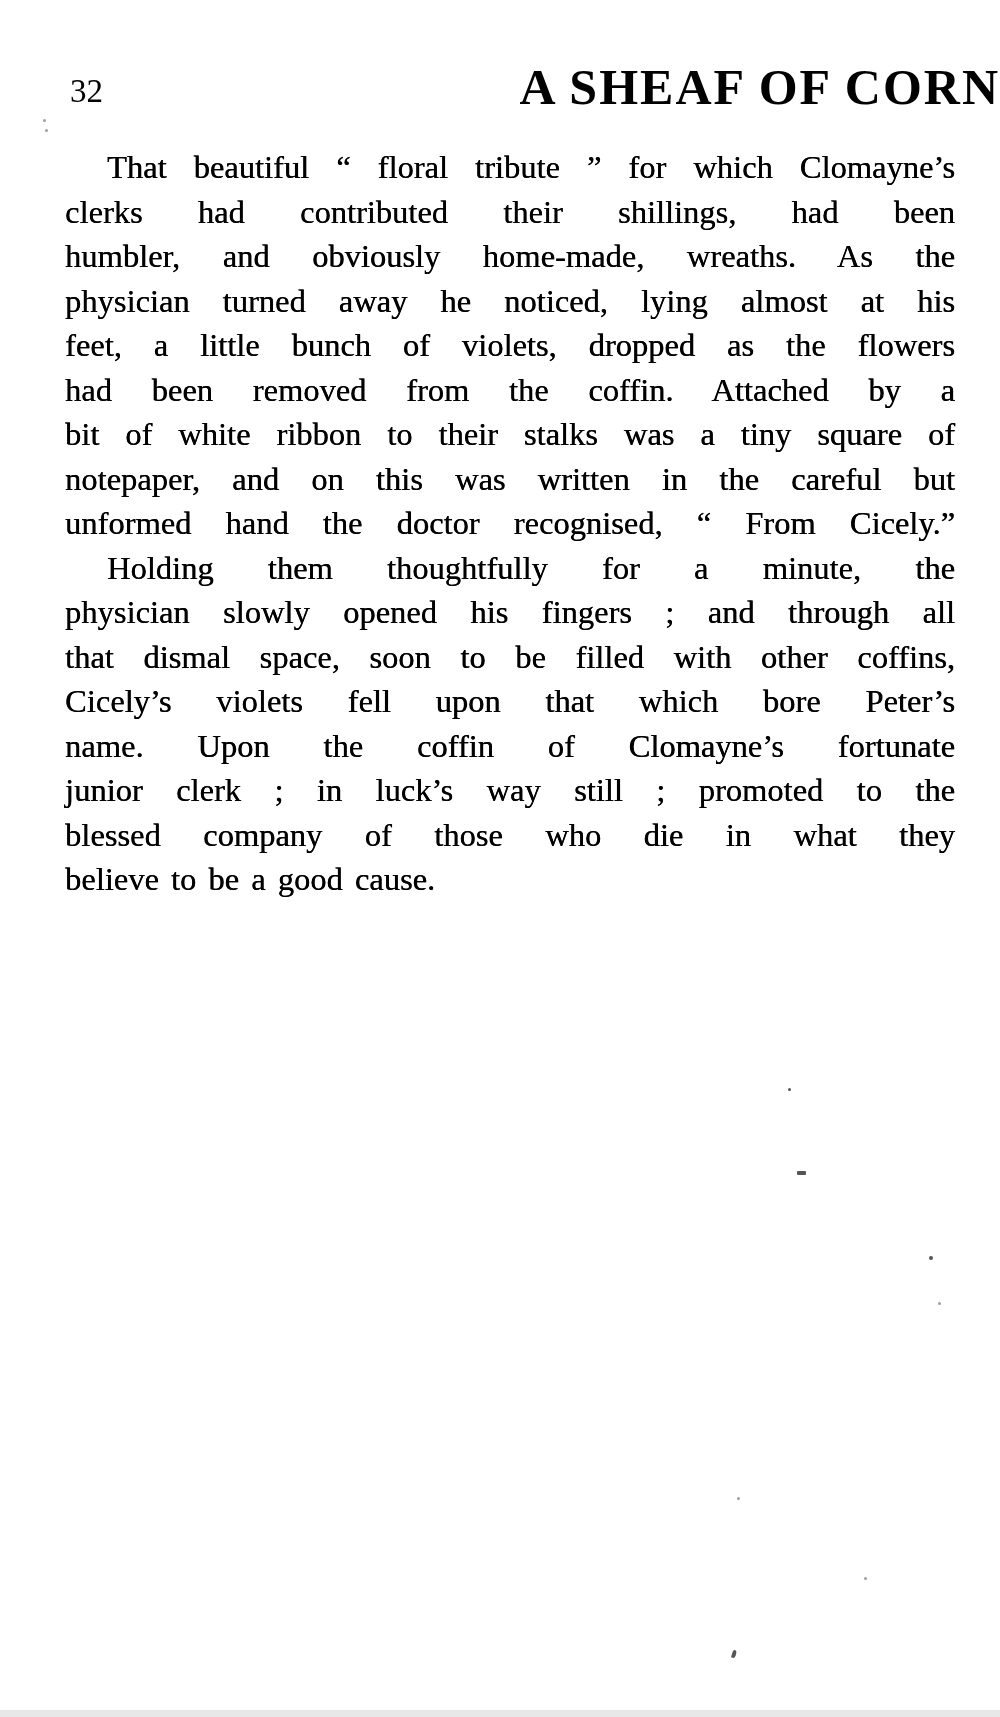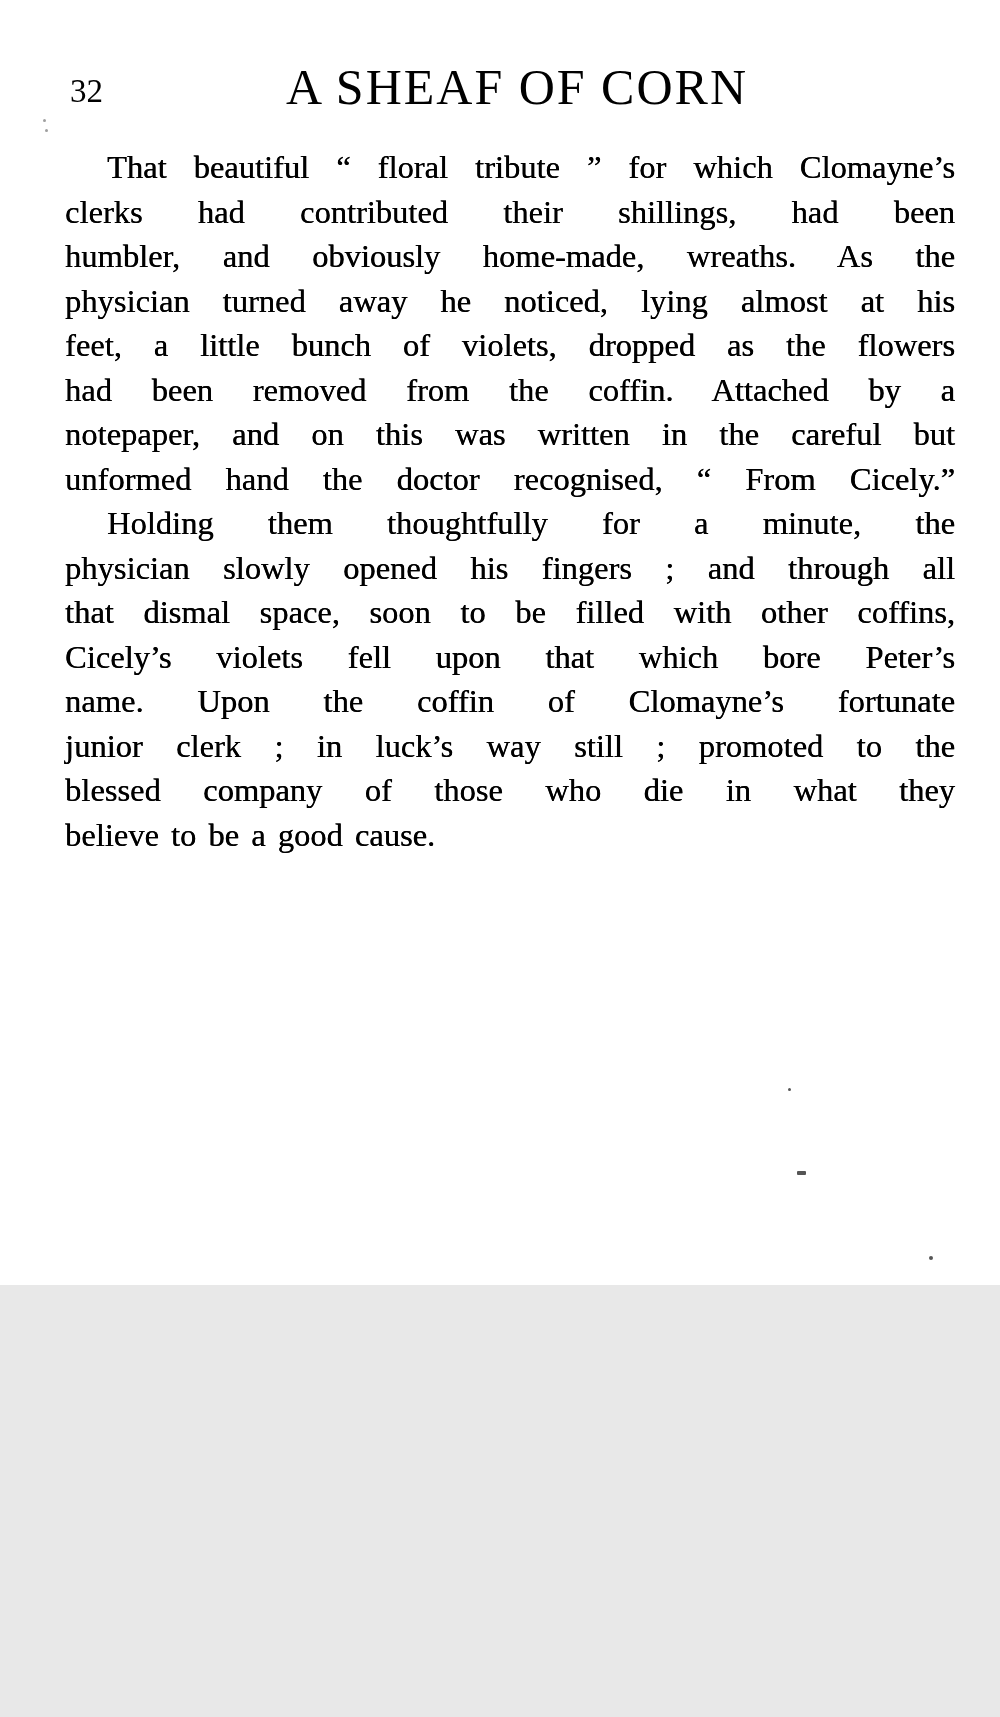--- a/index.html
+++ b/index.html
@@ -1,33 +1,33 @@
 <!DOCTYPE html>
 <html style="--ink: #000000; --paper: #ffffff;"><head>
 <meta charset="utf-8">
 <style>
   html,body{margin:0;padding:0;background:#e8e8e8;}
   .page{
     position:relative;
-    width:1000px;height:1285px;
+    width:1000px;height:1710px;
     margin:0 auto;
     background:var(--paper,#ffffff);
     color:var(--ink,#000000);
     font-family:"Liberation Serif","DejaVu Serif",serif;
     overflow:hidden;
   }
   
   .hdr-num{
     position:absolute;left:70px;top:74px;
     font-size:33px;line-height:34px;
   }
   .hdr-title{
     position:absolute;left:34px;right:0;top:62px;
-    margin:0;text-align:center;
-    font-size:50px;line-height:50px;font-weight:normal;
+    margin:0;text-align:right;
+    font-size:50px;line-height:50px;font-weight:bold;
     letter-spacing:2px;
     white-space:nowrap;
   }
   
   .body-text{
     position:absolute;left:65px;top:145px;width:890px;
     font-size:32.5px;line-height:44.5px;
     word-spacing:1.5px;
     text-shadow:0.35px 0 0 currentColor; 
   }
@@ -58,20 +58,21 @@
   <main class="body-text">
 
 
     <div class="para">
       <div class="ln indent">That beautiful “ floral tribute ” for which Clomayne’s</div>
       <div class="ln">clerks had contributed their shillings, had been</div>
       <div class="ln">humbler, and obviously home-made, wreaths.  As the</div>
       <div class="ln">physician turned away he noticed, lying almost at his</div>
       <div class="ln">feet, a little bunch of violets, dropped as the flowers</div>
       <div class="ln">had been removed from the coffin.  Attached by a</div>
+      <div class="ln">bit of white ribbon to their stalks was a tiny square of</div>
       <div class="ln">notepaper, and on this was written in the careful but</div>
       <div class="ln">unformed hand the doctor recognised, “ From Cicely.”</div>
     </div>
 
     <div class="para">
       <div class="ln indent">Holding them thoughtfully for a minute, the</div>
       <div class="ln">physician slowly opened his fingers ; and through all</div>
       <div class="ln">that dismal space, soon to be filled with other coffins,</div>
       <div class="ln">Cicely’s violets fell upon that which bore Peter’s</div>
       <div class="ln">name.  Upon the coffin of Clomayne’s fortunate</div>

